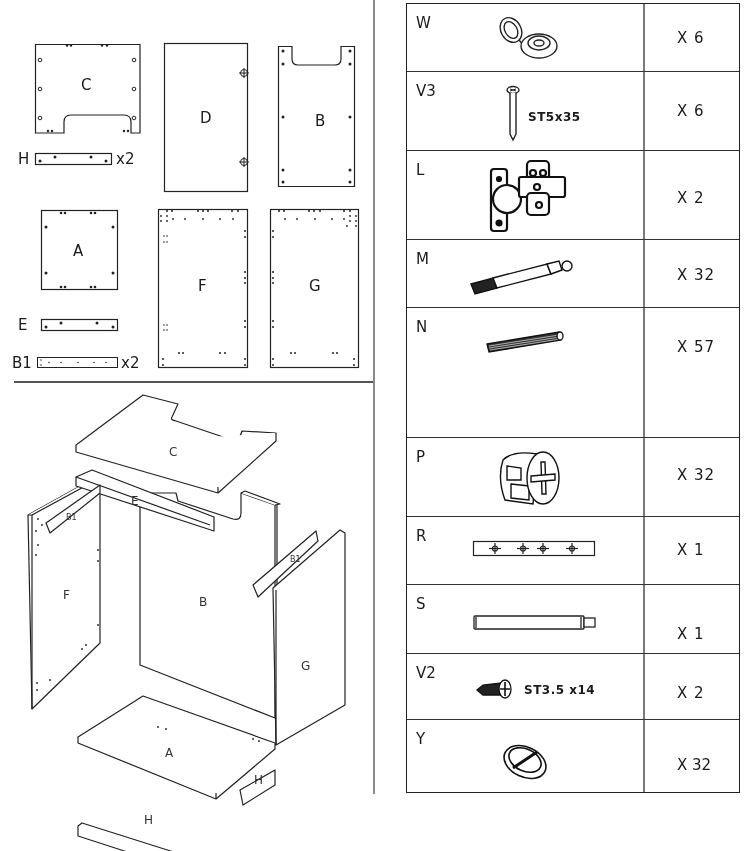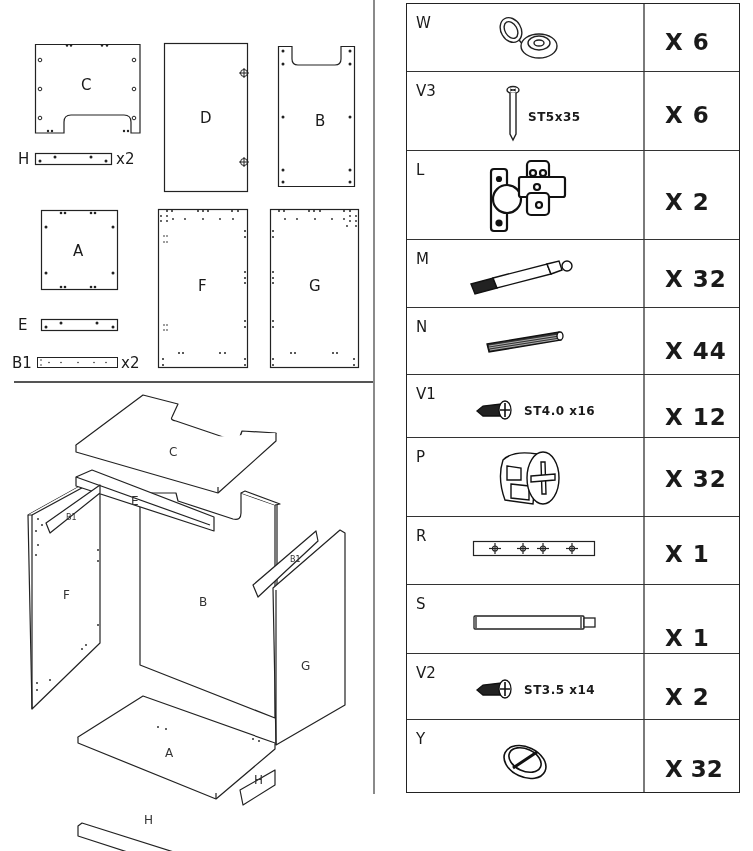--- a/index.html
+++ b/index.html
@@ -10,21 +10,21 @@
   .divider-v { position:absolute; left:373px; top:0; width:2px; height:794px; background:#8a8a8a; }
   .divider-h { position:absolute; left:14px; top:381px; width:359px; height:2px; background:#555; }
   svg { position:absolute; overflow:visible; }
   
   .hw-table { position:absolute; left:406px; top:3px; width:334px; height:790px;
               border:1.5px solid #222; box-sizing:border-box; }
   .hw-row { position:absolute; left:0; width:100%; border-top:1.5px solid #333; box-sizing:border-box; }
   .hw-row.first { border-top:none; }
   .hw-colline { position:absolute; left:236px; top:0; width:2px; height:100%; background:#7a7a7a; }
   .hw-code { position:absolute; left:9px; top:10px; font-size:15px; }
-  .hw-qty { position:absolute; left:258px; font-size:23px; letter-spacing:1px;font-weight:bold; }
+  .hw-qty { position:absolute; left:270px; font-size:15px; letter-spacing:1px; }
   .hw-spec { position:absolute; font-size:12px; letter-spacing:0.5px;font-weight:bold; }
 </style>
 </head>
 <body>
 
 <div>
 
   <svg style="left:35px;top:44px" width="106" height="92">
     <path d="M0.5 0.5 H105 V89 H96 V78 Q96 71 89 71 H36 Q29 71 29 78 V89 H0.5 Z" fill="#fff" stroke="#222" stroke-width="1.2"></path>
     <g fill="#222">
@@ -357,35 +357,23 @@
 
   <div class="hw-row" style="top:303px;height:67px">
     <span class="hw-code">N</span>
     <svg style="left:76px;top:22px" width="84" height="26">
       <g stroke="#111" stroke-width="1.3">
         <path d="M4 14 L76 2 L78 10 L6 22 Z" fill="#333"></path>
         <path d="M6 16 L76 5 M6 18 L77 7 M7 20 L77 9" stroke="#fff" stroke-width="0.6"></path>
         <ellipse cx="77" cy="6" rx="3" ry="4" fill="#fff"></ellipse>
       </g>
     </svg>
-    <span class="hw-qty" style="top:30px">X 44</span>
-  </div>
-
-  <div class="hw-row" style="top:370px;height:63px">
-    <span class="hw-code">V1</span>
-    <svg style="left:68px;top:24px" width="40" height="22">
-      <g stroke="#111" stroke-width="1.3">
-        <path d="M2 12 L8 7 L26 5 L26 17 L8 17 Z" fill="#222"></path>
-        <ellipse cx="30" cy="11" rx="6" ry="9" fill="#fff"></ellipse>
-        <path d="M30 4 L30 18 M25 11 L35 11" stroke-width="1.6"></path>
-      </g>
-    </svg>
-    <span class="hw-spec" style="left:117px;top:29px">ST4.0 x16</span>
-    <span class="hw-qty" style="top:29px">X 12</span>
-  </div>
+    <span class="hw-qty" style="top:30px">X 57</span>
+  </div>
+
 
   <div class="hw-row" style="top:433px;height:79px">
     <span class="hw-code">P</span>
     <svg style="left:86px;top:10px" width="70" height="58">
       <g fill="#fff" stroke="#111" stroke-width="1.4">
         <path d="M10 12 Q4 30 12 52 L40 56 L44 6 Q20 2 10 12 Z"></path>
         <path d="M14 18 L28 20 L28 32 L14 32 Z M18 36 L36 38 L36 52 L18 50 Z"></path>
         <ellipse cx="50" cy="30" rx="16" ry="26"></ellipse>
         <path d="M48 14 L52 14 L53 46 L49 46 Z"></path>
         <path d="M38 28 L62 26 L62 32 L38 34 Z"></path>

